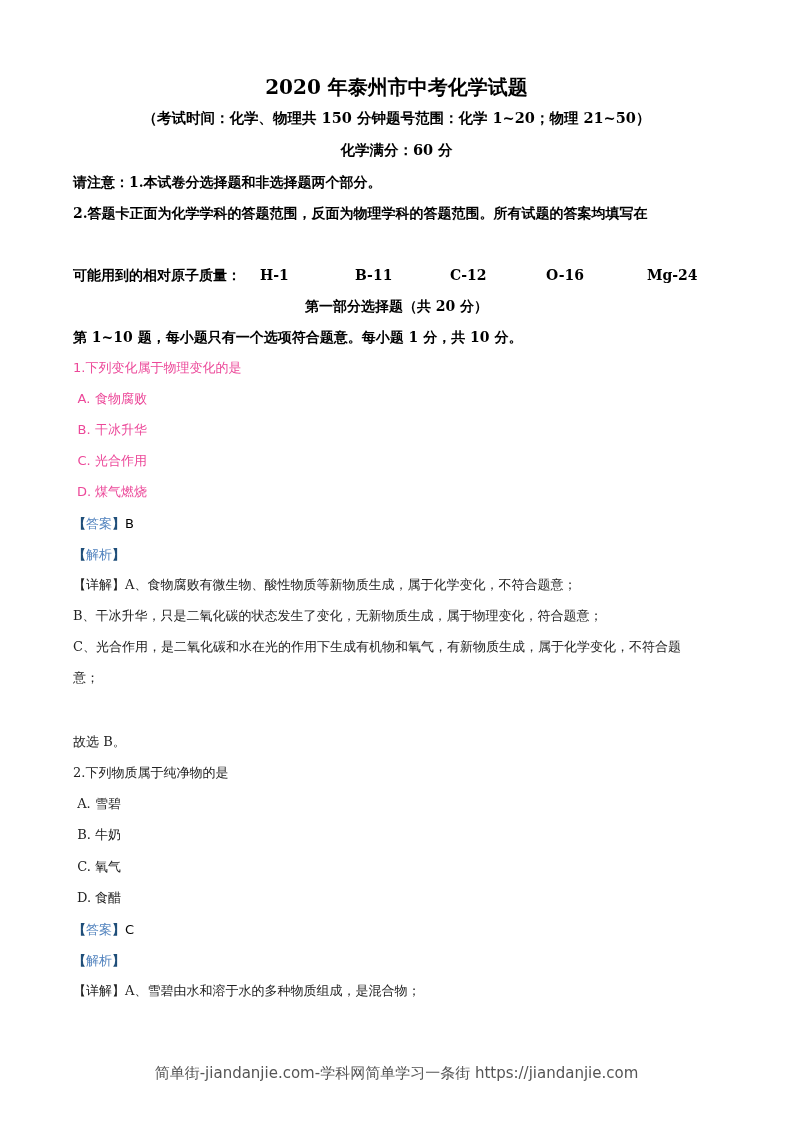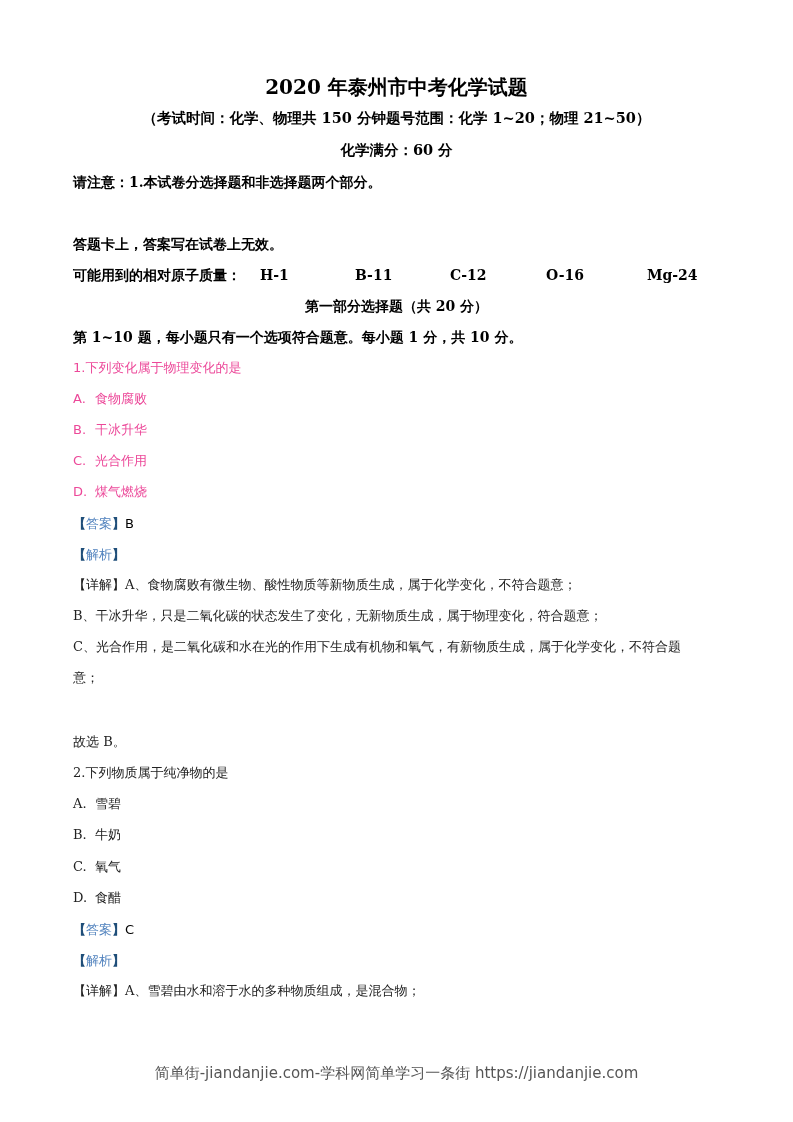--- a/index.html
+++ b/index.html
@@ -1,19 +1,19 @@
 <!DOCTYPE html>
 <html><head>
 <meta charset="utf-8">
 <style>
   html, body { margin: 0; padding: 0; background: #ffffff; }
   body { width: 793px; height: 1122px; position: relative; overflow: hidden;
          font-family: "DejaVu Serif", "Liberation Serif", serif; color: #000; }
   .page { position: absolute; left: 0; top: 0; width: 793px; height: 1122px; }
-  .line { position: absolute; left: 73px; white-space: nowrap; font-size: 14px; line-height: 18px; }
+  .line { position: absolute; left: 73px; white-space: nowrap; font-size: 14px; line-height: 18px; text-align: center; }
   .center { left: 0; width: 793px; text-align: center; }
   .bold { font-weight: bold; }
   .title { font-size: 20px; line-height: 26px; font-weight: bold; }
   .sub { font-size: 14.5px; font-weight: bold; }
   .sans { font-family: "DejaVu Sans", "Liberation Sans", sans-serif; font-size: 13px; color: #ec4899; }
   .serifq { font-family: "DejaVu Serif", "Liberation Serif", serif; font-size: 13px; color: #222; }
   .mark { color: #4f81bd; font-family: "DejaVu Sans", "Liberation Sans", sans-serif; font-size: 13px; }
   .bracket { color: #1f4e79; font-weight: bold; }
   .ansval { color: #000; font-family: "DejaVu Sans", "Liberation Sans", sans-serif; font-size: 13px; }
   .mass { display: inline-block; }
@@ -24,21 +24,21 @@
 </head>
 <body>
 
 <div class="page">
 
   <div class="line center title" style="top:74px;text-align:center;">2020 年泰州市中考化学试题</div>
   <div class="line center sub" style="top:109px;">（考试时间：化学、物理共 150 分钟题号范围：化学 1~20；物理 21~50）</div>
   <div class="line center sub" style="top:141px;">化学满分：60 分</div>
 
   <div class="line bold" style="top:173px;">请注意：1.本试卷分选择题和非选择题两个部分。</div>
-  <div class="line bold" style="top:235px;">答题卡上，答案写在试卷上无效。</div>
+  <div class="line bold" style="top:204px;">2.答题卡正面为化学学科的答题范围，反面为物理学科的答题范围。所有试题的答案均填写在</div>
 
   <div class="line bold" style="top:266px;">
     <span>可能用到的相对原子质量：</span>
     <span class="mass" style="position:absolute; left:187px;">H-1</span>
     <span class="mass" style="position:absolute; left:282px;">B-11</span>
     <span class="mass" style="position:absolute; left:377px;">C-12</span>
     <span class="mass" style="position:absolute; left:473px;">O-16</span>
     <span class="mass" style="position:absolute; left:574px;">Mg-24</span>
   </div>
 

